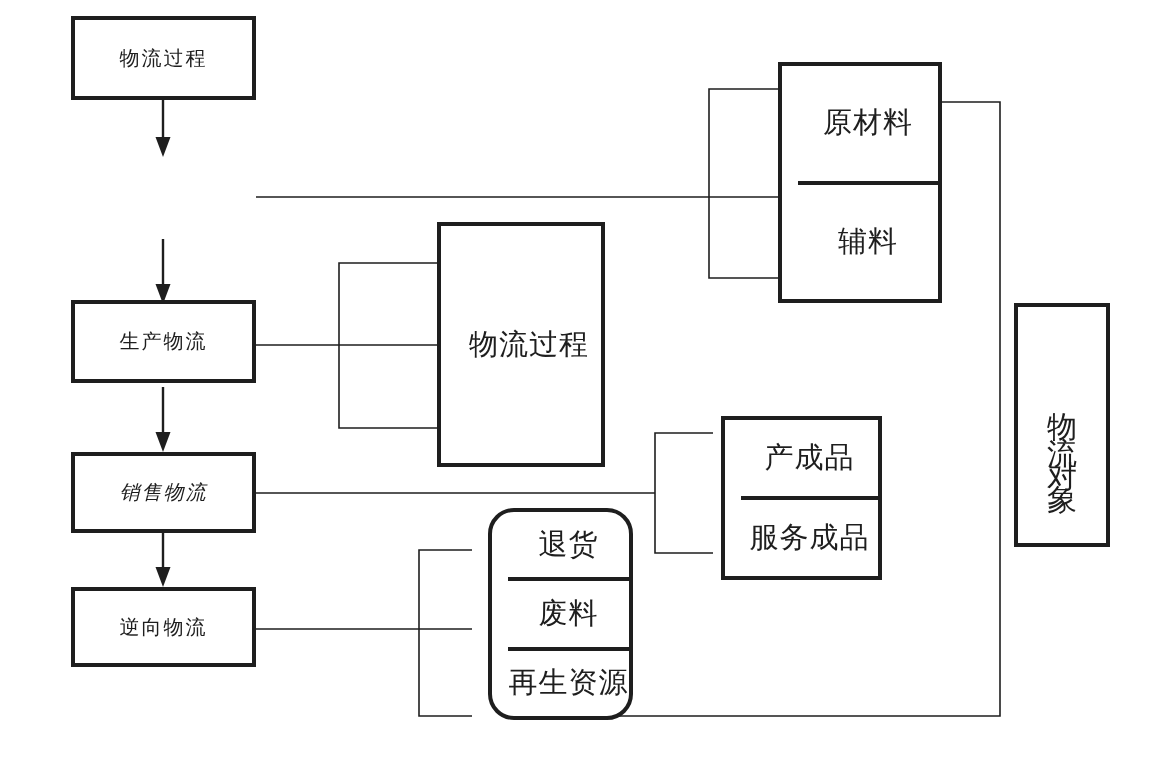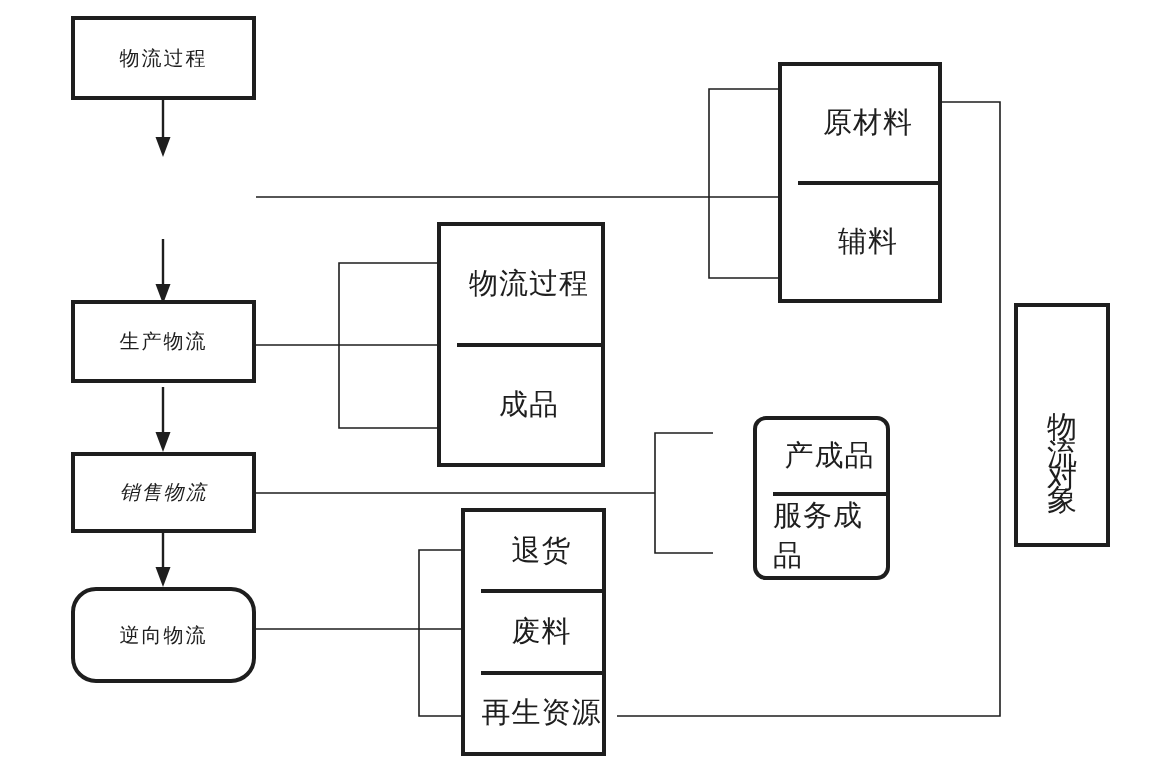--- a/index.html
+++ b/index.html
@@ -65,26 +65,26 @@
     font-size: 29px;
     letter-spacing: 1px;
   }
   .group-row + .group-row {
     border-top: 4px solid var(--ink, #1e1e1e);
   }
   #box-process    { top: 16px;  height: 84px; }
   #box-supply     { top: 156px; height: 83px; }
   #box-production { top: 300px; height: 83px; }
   #box-sales      { top: 452px; height: 81px; font-style: italic; }
-  #box-reverse    { top: 587px; height: 96px; border-radius: 25px; }
+  #box-reverse    { top: 587px; height: 80px; }
 
   #group-supply     { left: 778px; top: 62px;  width: 164px; height: 241px; }
   #group-production { left: 437px; top: 222px; width: 168px; height: 245px; }
-  #group-sales      { left: 753px; top: 416px; width: 137px; height: 164px; border-radius: 13px; }
-  #group-reverse    { left: 461px; top: 508px; width: 145px; height: 248px; }
+  #group-sales      { left: 721px; top: 416px; width: 161px; height: 164px; }
+  #group-reverse    { left: 488px; top: 508px; width: 145px; height: 212px; border-radius: 26px; }
 
   #box-object {
     left: 1014px; top: 303px;
     width: 96px; height: 244px;
     display: flex;
     align-items: center;
     justify-content: center;
   }
   #box-object .vtext {
     writing-mode: vertical-rl;
@@ -145,23 +145,20 @@
     </div>
     <div class="group-row">
       <span>辅料</span>
     </div>
   </div>
 
   <div class="box group" id="group-production">
     <div class="group-row">
       <span>物流过程</span>
     </div>
-    <div class="group-row">
-      <span>成品</span>
-    </div>
   </div>
 
   <div class="box group" id="group-sales">
     <div class="group-row">
       <span>产成品</span>
     </div>
     <div class="group-row">
       <span>服务成品</span>
     </div>
   </div>

